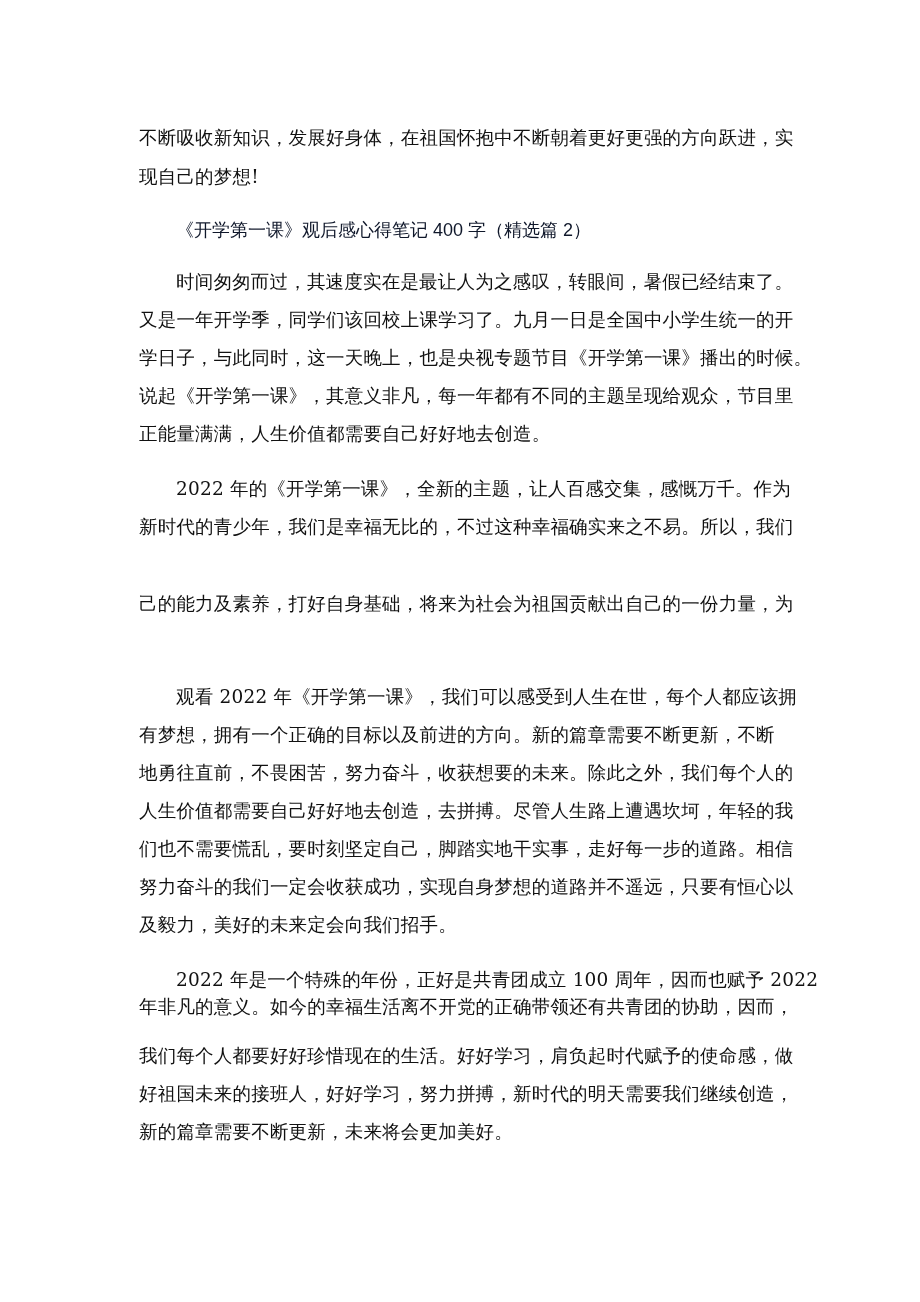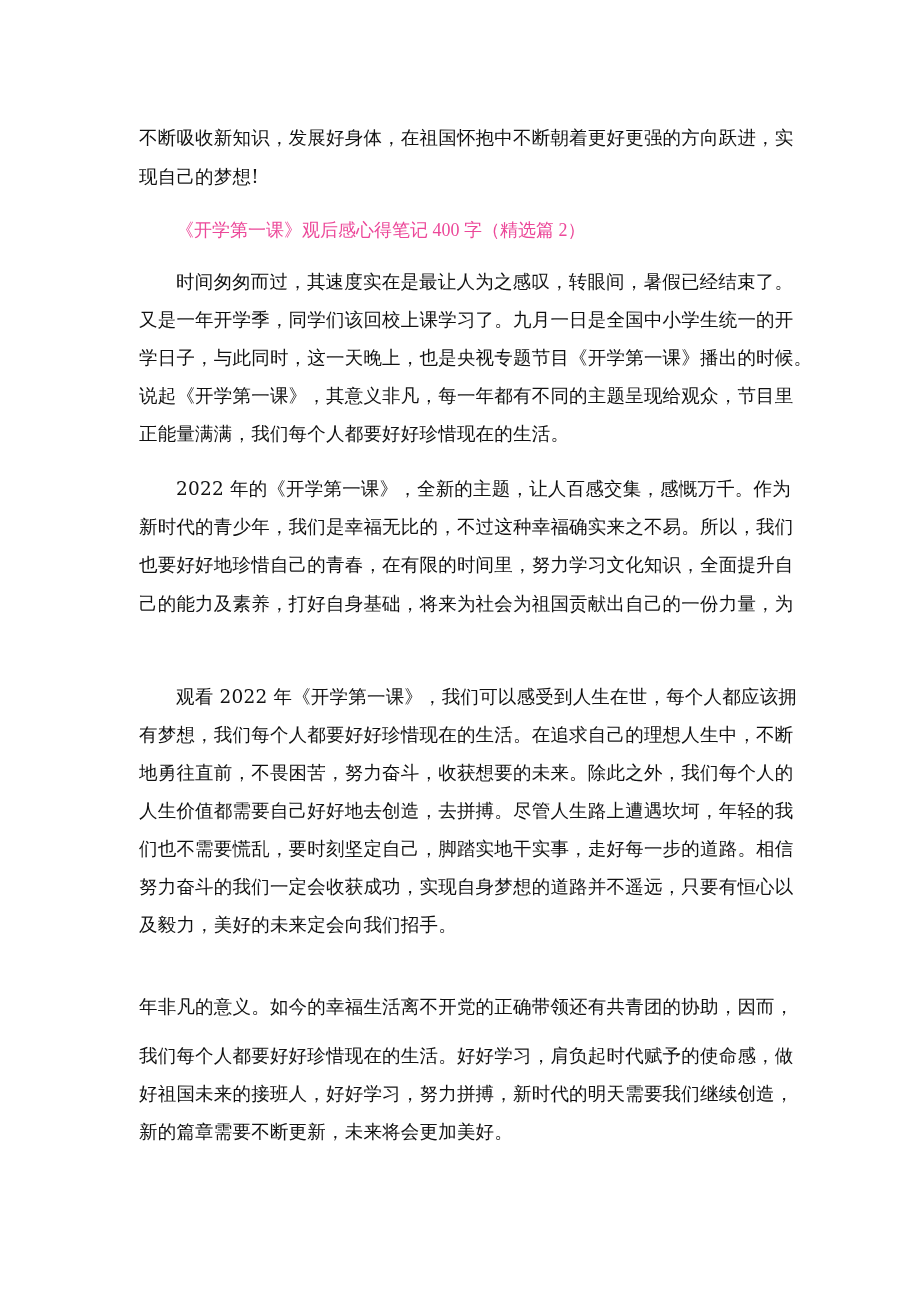--- a/index.html
+++ b/index.html
@@ -3,49 +3,49 @@
 <meta charset="utf-8">
 <style>
   html, body { margin: 0; padding: 0; background: #ffffff; }
   body { width: 920px; height: 1302px; position: relative; overflow: hidden;
          font-family: "DejaVu Serif", "Liberation Serif", serif; color: #111111; }
   .page { position: absolute; left: 0; top: 0; width: 920px; height: 986px; }
   .line { position: absolute; left: 139px; font-size: 18.5px; line-height: 22px;
           white-space: nowrap; letter-spacing: 0.2px; }
   .line.indent { left: 176px; }
   .heading { position: absolute; left: 176px; top: 219px; font-size: 18px; line-height: 22px;
-             color: #ec4899; white-space: nowrap; font-family: Liberation Serif, serif; }
+             color: #0f172a; white-space: nowrap; font-family: Liberation Sans, sans-serif; }
 </style>
 </head>
 <body>
 
 <div class="page">
 
   <div class="line" style="top:127px">不断吸收新知识，发展好身体，在祖国怀抱中不断朝着更好更强的方向跃进，实</div>
   <div class="line" style="top:166px">现自己的梦想!</div>
 
   <div class="heading">《开学第一课》观后感心得笔记 400 字（精选篇 2）</div>
 
   <div class="line indent" style="top:271px">时间匆匆而过，其速度实在是最让人为之感叹，转眼间，暑假已经结束了。</div>
   <div class="line" style="top:309px">又是一年开学季，同学们该回校上课学习了。九月一日是全国中小学生统一的开</div>
   <div class="line" style="top:347px">学日子，与此同时，这一天晚上，也是央视专题节目《开学第一课》播出的时候。</div>
   <div class="line" style="top:385px">说起《开学第一课》，其意义非凡，每一年都有不同的主题呈现给观众，节目里</div>
-  <div class="line" style="top:423px">正能量满满，我们每个人都要好好珍惜现在的生活。</div>
+  <div class="line" style="top:423px">正能量满满，人生价值都需要自己好好地去创造。</div>
 
   <div class="line indent" style="top:478px">2022 年的《开学第一课》，全新的主题，让人百感交集，感慨万千。作为</div>
   <div class="line" style="top:516px">新时代的青少年，我们是幸福无比的，不过这种幸福确实来之不易。所以，我们</div>
-  <div class="line" style="top:554px">也要好好地珍惜自己的青春，在有限的时间里，努力学习文化知识，全面提升自</div>
   <div class="line" style="top:593px">己的能力及素养，打好自身基础，将来为社会为祖国贡献出自己的一份力量，为</div>
 
   <div class="line indent" style="top:686px">观看 2022 年《开学第一课》，我们可以感受到人生在世，每个人都应该拥</div>
-  <div class="line" style="top:724px">有梦想，我们每个人都要好好珍惜现在的生活。在追求自己的理想人生中，不断</div>
+  <div class="line" style="top:724px">有梦想，拥有一个正确的目标以及前进的方向。新的篇章需要不断更新，不断</div>
   <div class="line" style="top:762px">地勇往直前，不畏困苦，努力奋斗，收获想要的未来。除此之外，我们每个人的</div>
   <div class="line" style="top:800px">人生价值都需要自己好好地去创造，去拼搏。尽管人生路上遭遇坎坷，年轻的我</div>
   <div class="line" style="top:838px">们也不需要慌乱，要时刻坚定自己，脚踏实地干实事，走好每一步的道路。相信</div>
   <div class="line" style="top:876px">努力奋斗的我们一定会收获成功，实现自身梦想的道路并不遥远，只要有恒心以</div>
   <div class="line" style="top:914px">及毅力，美好的未来定会向我们招手。</div>
 
+  <div class="line indent" style="top:969px">2022 年是一个特殊的年份，正好是共青团成立 100 周年，因而也赋予 2022</div>
   <div class="line" style="top:996px">年非凡的意义。如今的幸福生活离不开党的正确带领还有共青团的协助，因而，</div>
   <div class="line" style="top:1045px">我们每个人都要好好珍惜现在的生活。好好学习，肩负起时代赋予的使命感，做</div>
   <div class="line" style="top:1083px">好祖国未来的接班人，好好学习，努力拼搏，新时代的明天需要我们继续创造，</div>
   <div class="line" style="top:1121px">新的篇章需要不断更新，未来将会更加美好。</div>
 
 </div>
 
 </body></html>

